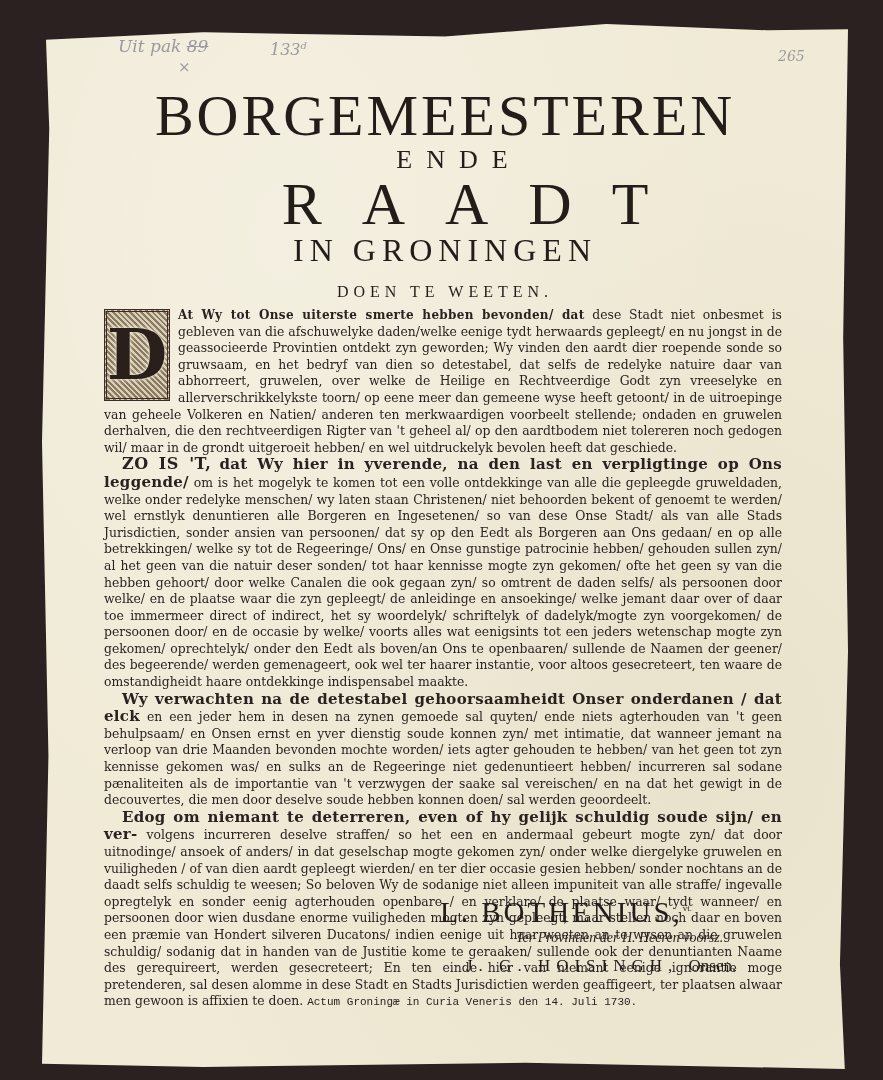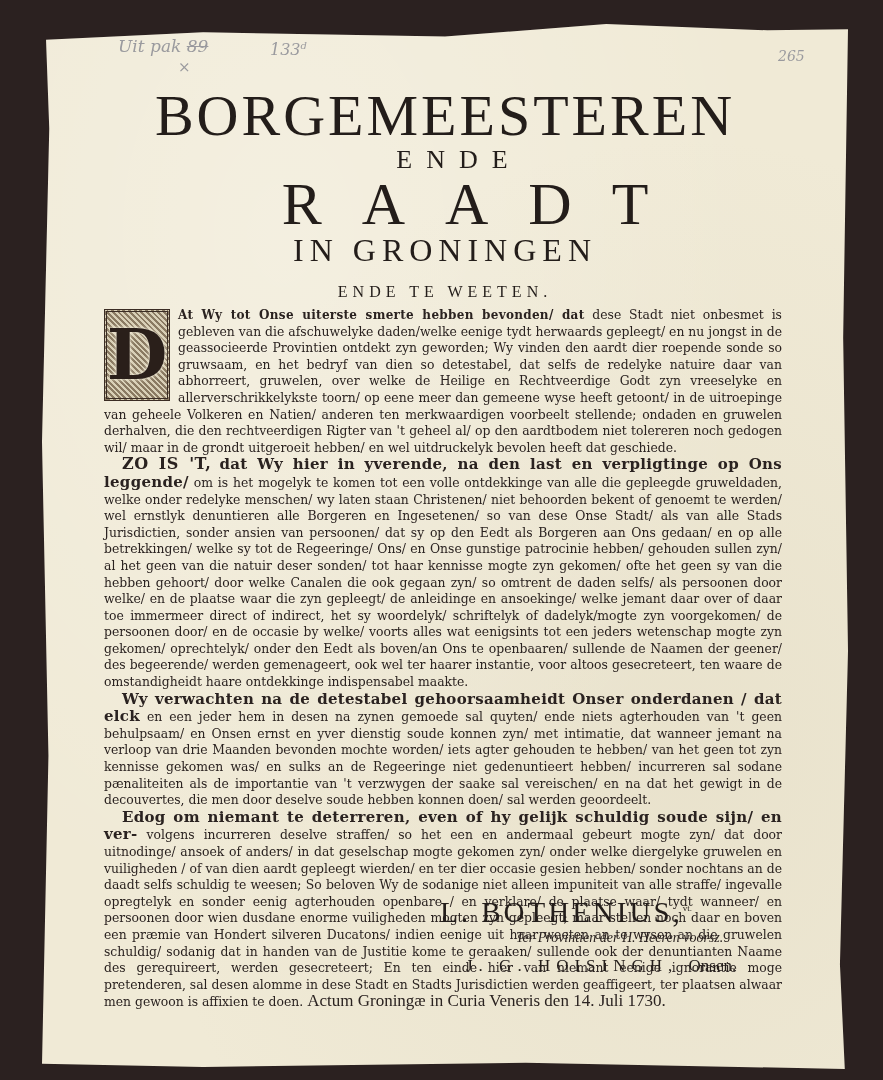--- a/index.html
+++ b/index.html
@@ -54,21 +54,21 @@
     position: relative;
   }
   .drop-cap span {
     position: absolute; left: 0; top: 0; width: 100%; height: 100%;
     display: flex; align-items: center; justify-content: center;
     font-size: 70px; color: #2a1f1a; font-weight: bold;
     text-shadow: 0 0 2px #f0ead6, 0 0 4px #f0ead6;
   }
   .indent { text-indent: 18px; }
   .roman-lead { font-size: 16px; font-weight: bold; letter-spacing: 0.5px; }
-  .actum { font-family: Liberation Serif, serif; font-size: 17px; }
+  .actum { font-family: Liberation Mono, monospace; font-size: 11px; }
 
   .sig1 {
     position: absolute; left: 440px; top: 896px; font-size: 29px;
     letter-spacing: 3px; color: #231d1a;
   }
   .sig1 sup { font-size: 9px; letter-spacing: 0; }
   .sig2 {
     position: absolute; left: 516px; top: 930px; font-size: 14px;
     font-style: italic; color: #2a2220;
   }
@@ -90,21 +90,21 @@
 <div class="annot annot-x">×</div>
 <div class="annot annot-mid">
   <span>133</span><sup>d</sup>
 </div>
 <div class="annot annot-right">265</div>
 
 <div class="title-block t1">BORGEMEESTEREN</div>
 <div class="title-block t2">ENDE</div>
 <div class="title-block t3">RAADT</div>
 <div class="title-block t4">IN GRONINGEN</div>
-<div class="title-block t5">ENDE TE WEETEN.</div>
+<div class="title-block t5">DOEN TE WEETEN.</div>
 
 <div class="body-text">
   <p>
     <span class="drop-cap">
         <span>D</span>
       </span>
     <span class="para-lead">At Wy tot Onse uiterste smerte hebben bevonden/ dat</span>
     <span>dese Stadt niet onbesmet is gebleven van die afschuwelyke daden/welke eenige tydt herwaards gepleegt/ en nu jongst in de geassocieerde Provintien ontdekt zyn geworden; Wy vinden den aardt dier roepende sonde so gruwsaam, en het bedryf van dien so detestabel, dat selfs de redelyke natuire daar van abhorreert, gruwelen, over welke de Heilige en Rechtveerdige Godt zyn vreeselyke en allerverschrikkelykste toorn/ op eene meer dan gemeene wyse heeft getoont/ in de uitroepinge van geheele Volkeren en Natien/ anderen ten merkwaardigen voorbeelt stellende; ondaden en gruwelen derhalven, die den rechtveerdigen Rigter van 't geheel al/ op den aardtbodem niet tolereren noch gedogen wil/ maar in de grondt uitgeroeit hebben/ en wel uitdruckelyk bevolen heeft dat geschiede.</span>
   </p>
   <p class="indent">

